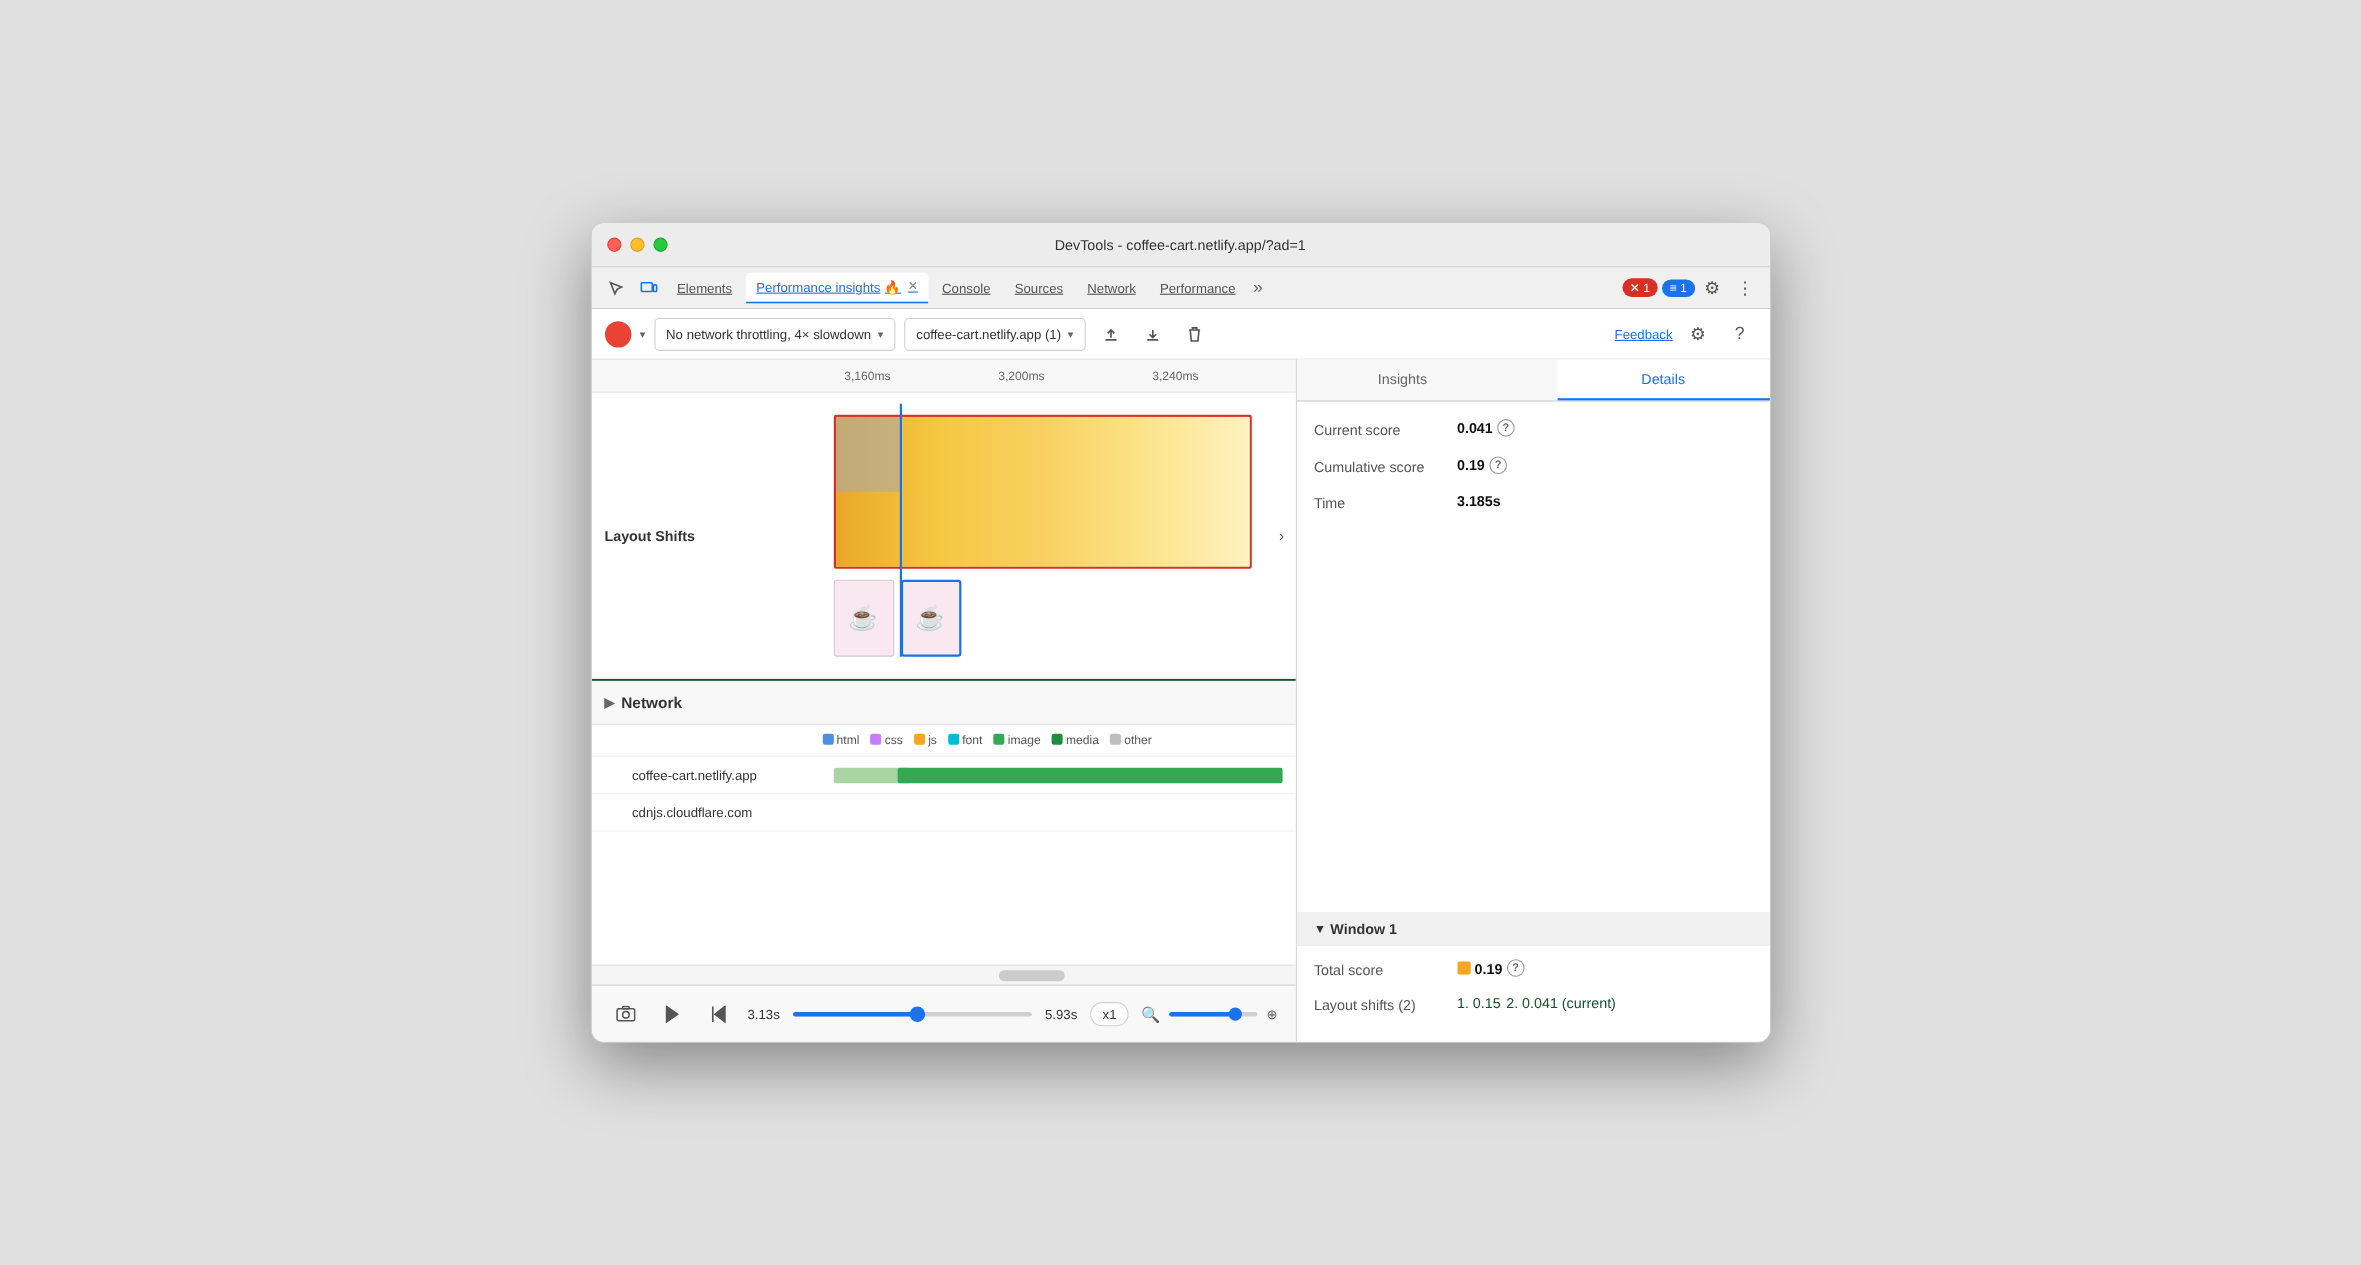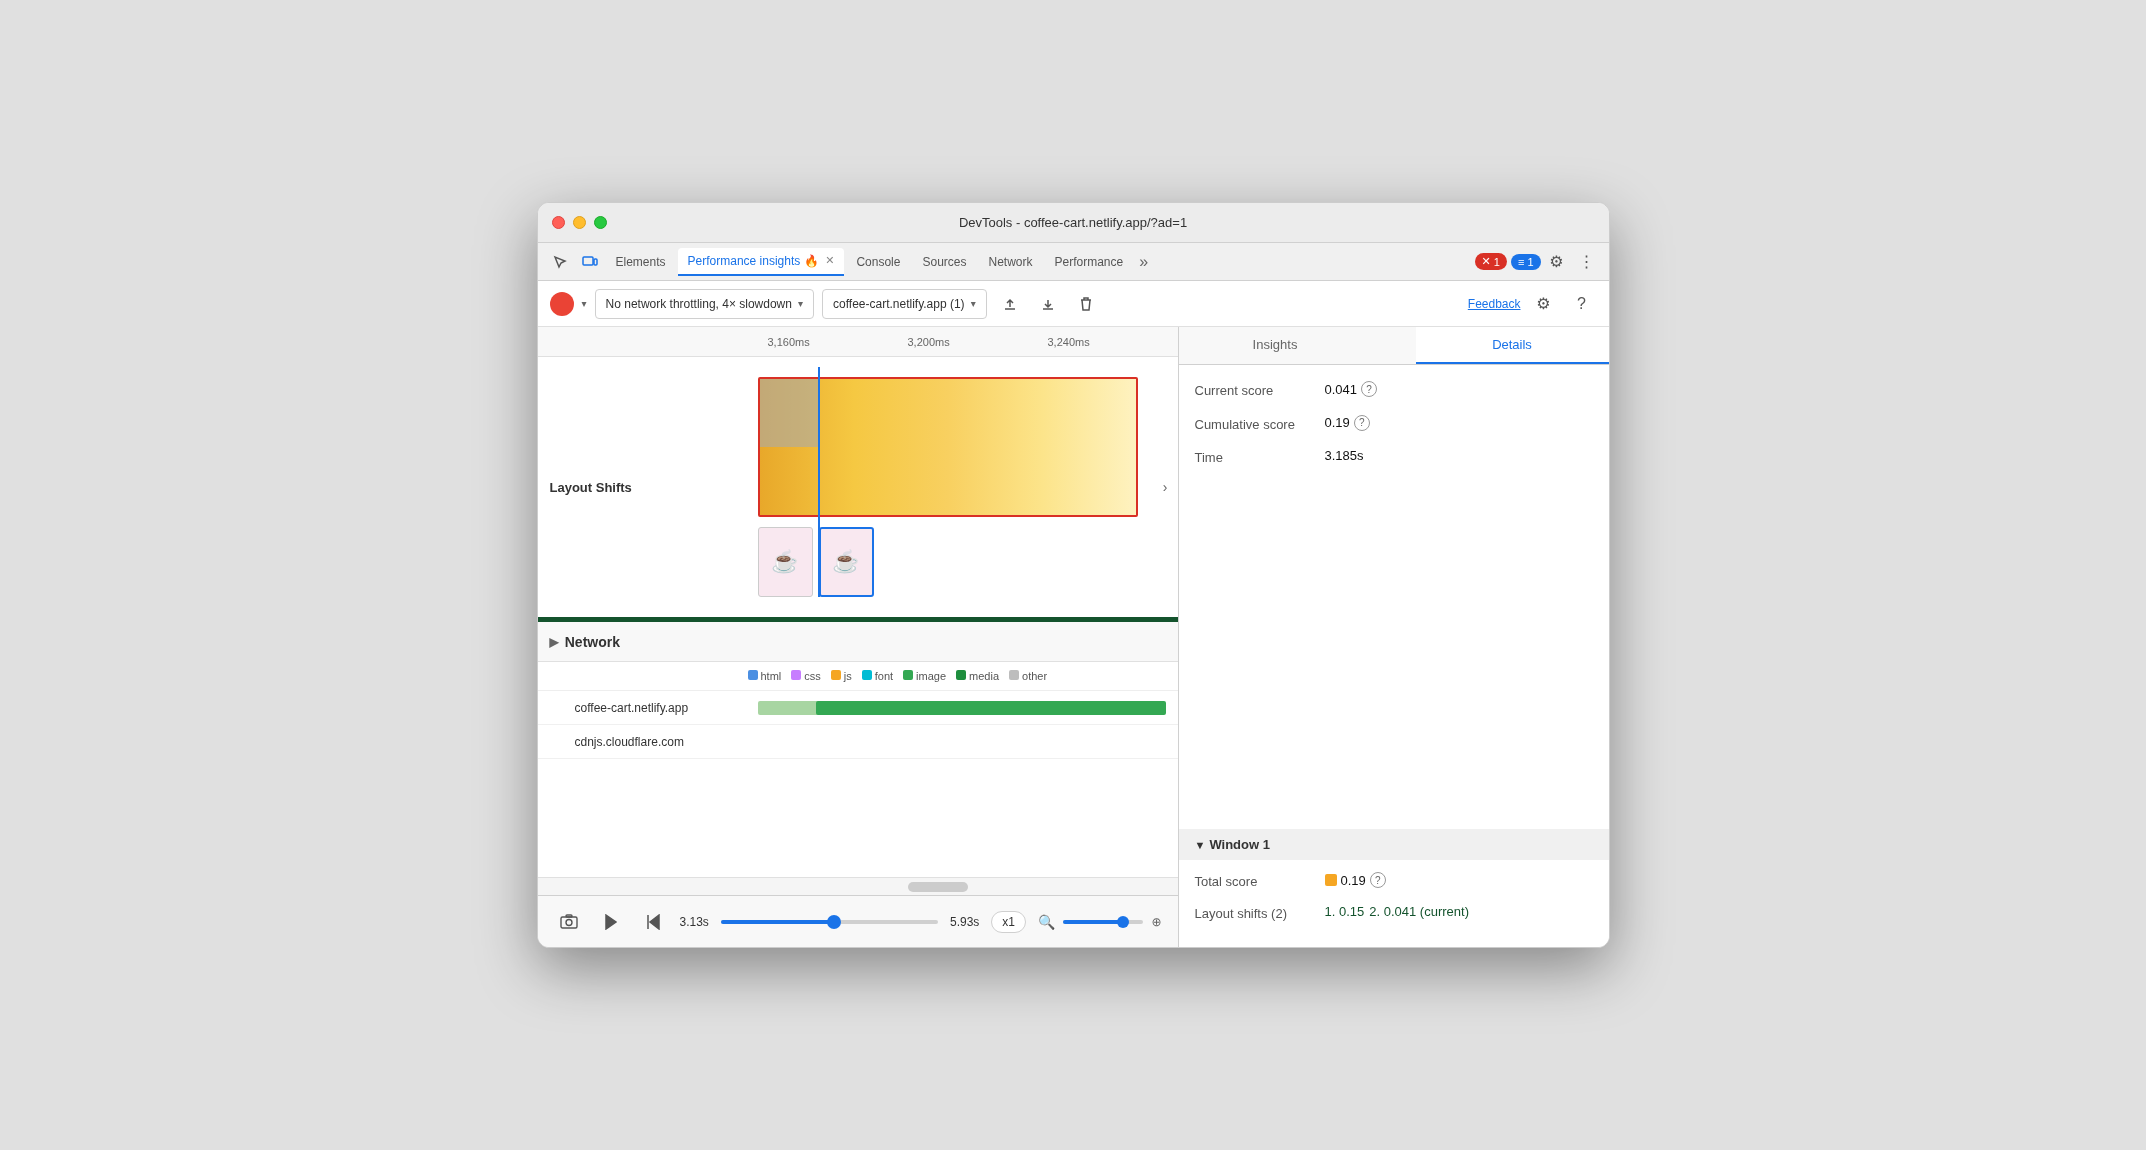--- a/index.html
+++ b/index.html
@@ -73,20 +73,21 @@
       padding: 0 10px;
       height: 28px;
       display: flex;
       align-items: center;
       font-size: 12px;
       color: #555;
       cursor: pointer;
       border-radius: 4px;
       white-space: nowrap;
       gap: 4px;
+      text-decoration: underline;
     }
     .tab.active {
       background: white;
       color: #1a73e8;
       border-bottom: 2px solid #1a73e8;
       border-radius: 4px 4px 0 0;
     }
     .tab-close {
       font-size: 11px;
       color: #888;
@@ -204,21 +205,21 @@
       gap: 0;
       position: relative;
     }
     .time-marker {
       font-size: 11px;
       color: #666;
       position: absolute;
     }
     
     .section {
-      border-bottom: 5px solid #14532d;
+      border-bottom: 2px solid #14532d;
       text-decoration: underline;
     }
     .layout-shifts-content {
       position: relative;
       height: 260px;
       background: white;
       overflow: hidden;
     }
     .layout-shifts-label {
       position: absolute;
@@ -526,21 +527,21 @@
       font-size: 13px;
     }
     .detail-label {
       color: #555;
       width: 130px;
       flex-shrink: 0;
       line-height: 1.5;
     }
     .detail-value {
       color: #111;
-      font-weight: 400;
+      font-weight: 700;
       display: flex;
       align-items: center;
       gap: 4px;
     }
     .help-icon {
       width: 16px;
       height: 16px;
       border-radius: 50%;
       border: 1px solid #999;
       display: flex;

